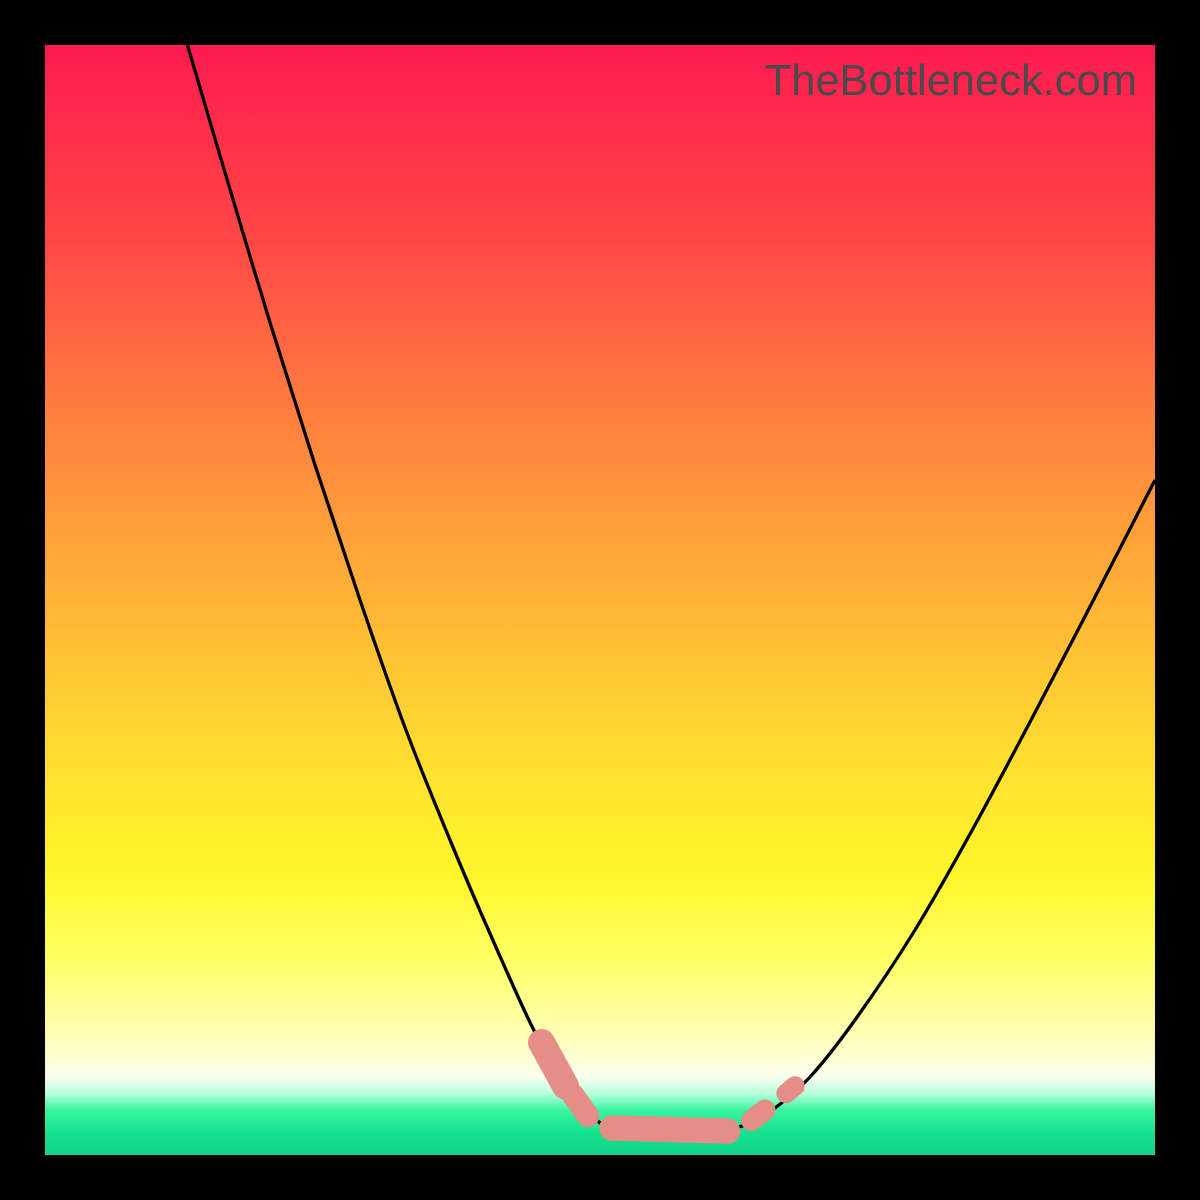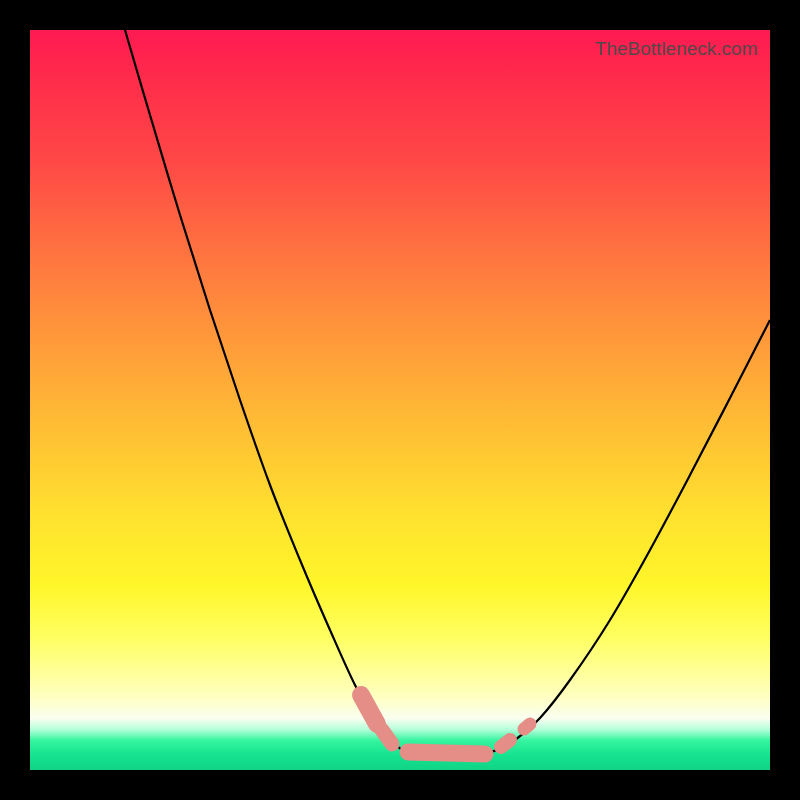--- a/index.html
+++ b/index.html
@@ -43,21 +43,21 @@
       #36f4a0 96%,
       #14e38f 98%,
       #10d486 100%
     );
   }
   .watermark {
     position: absolute;
     top: 8px;
     right: 12px;
     color: #4a4a4a;
-    font-size: 19px;
+    font-size: 29px;
     font-weight: 400;
     user-select: none;
   }
   svg.curve {
     position: absolute;
     left: 0;
     top: 0;
     width: 740px;
     height: 740px;
     overflow: visible;

